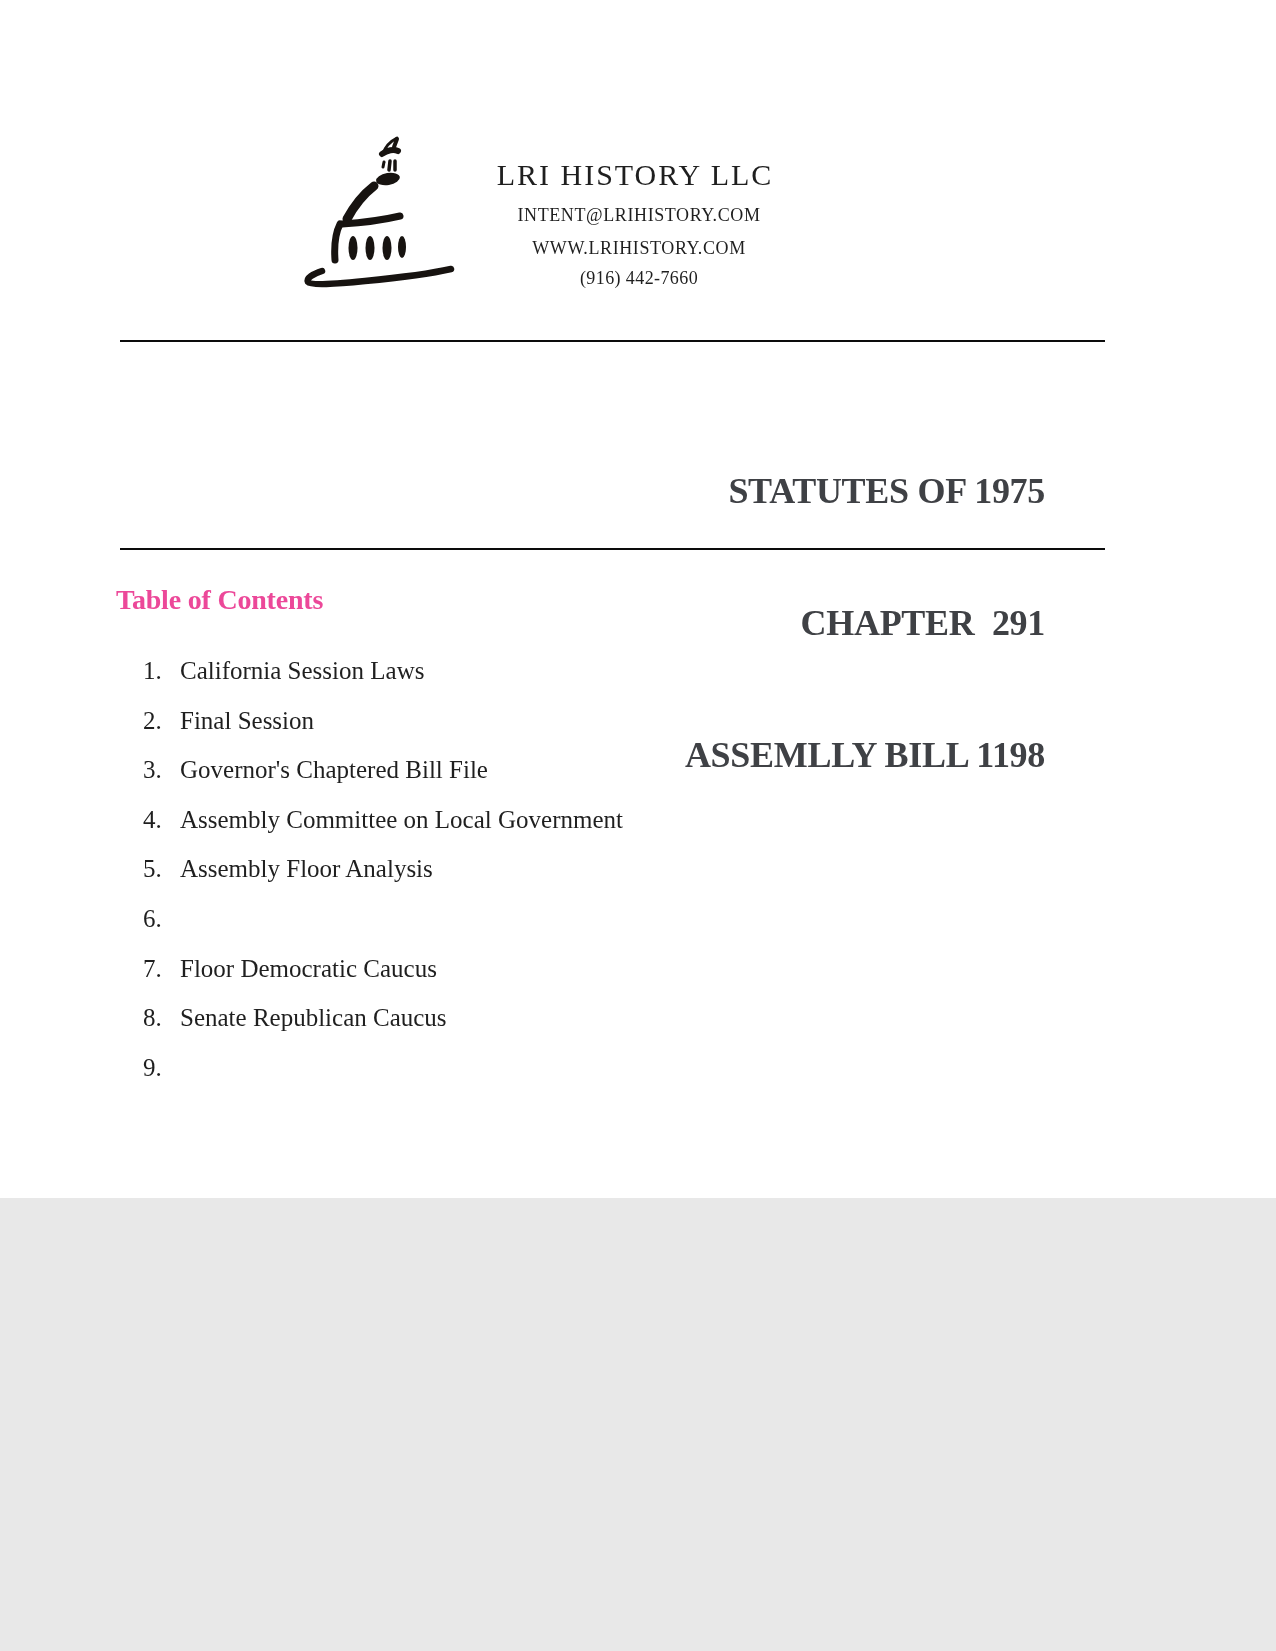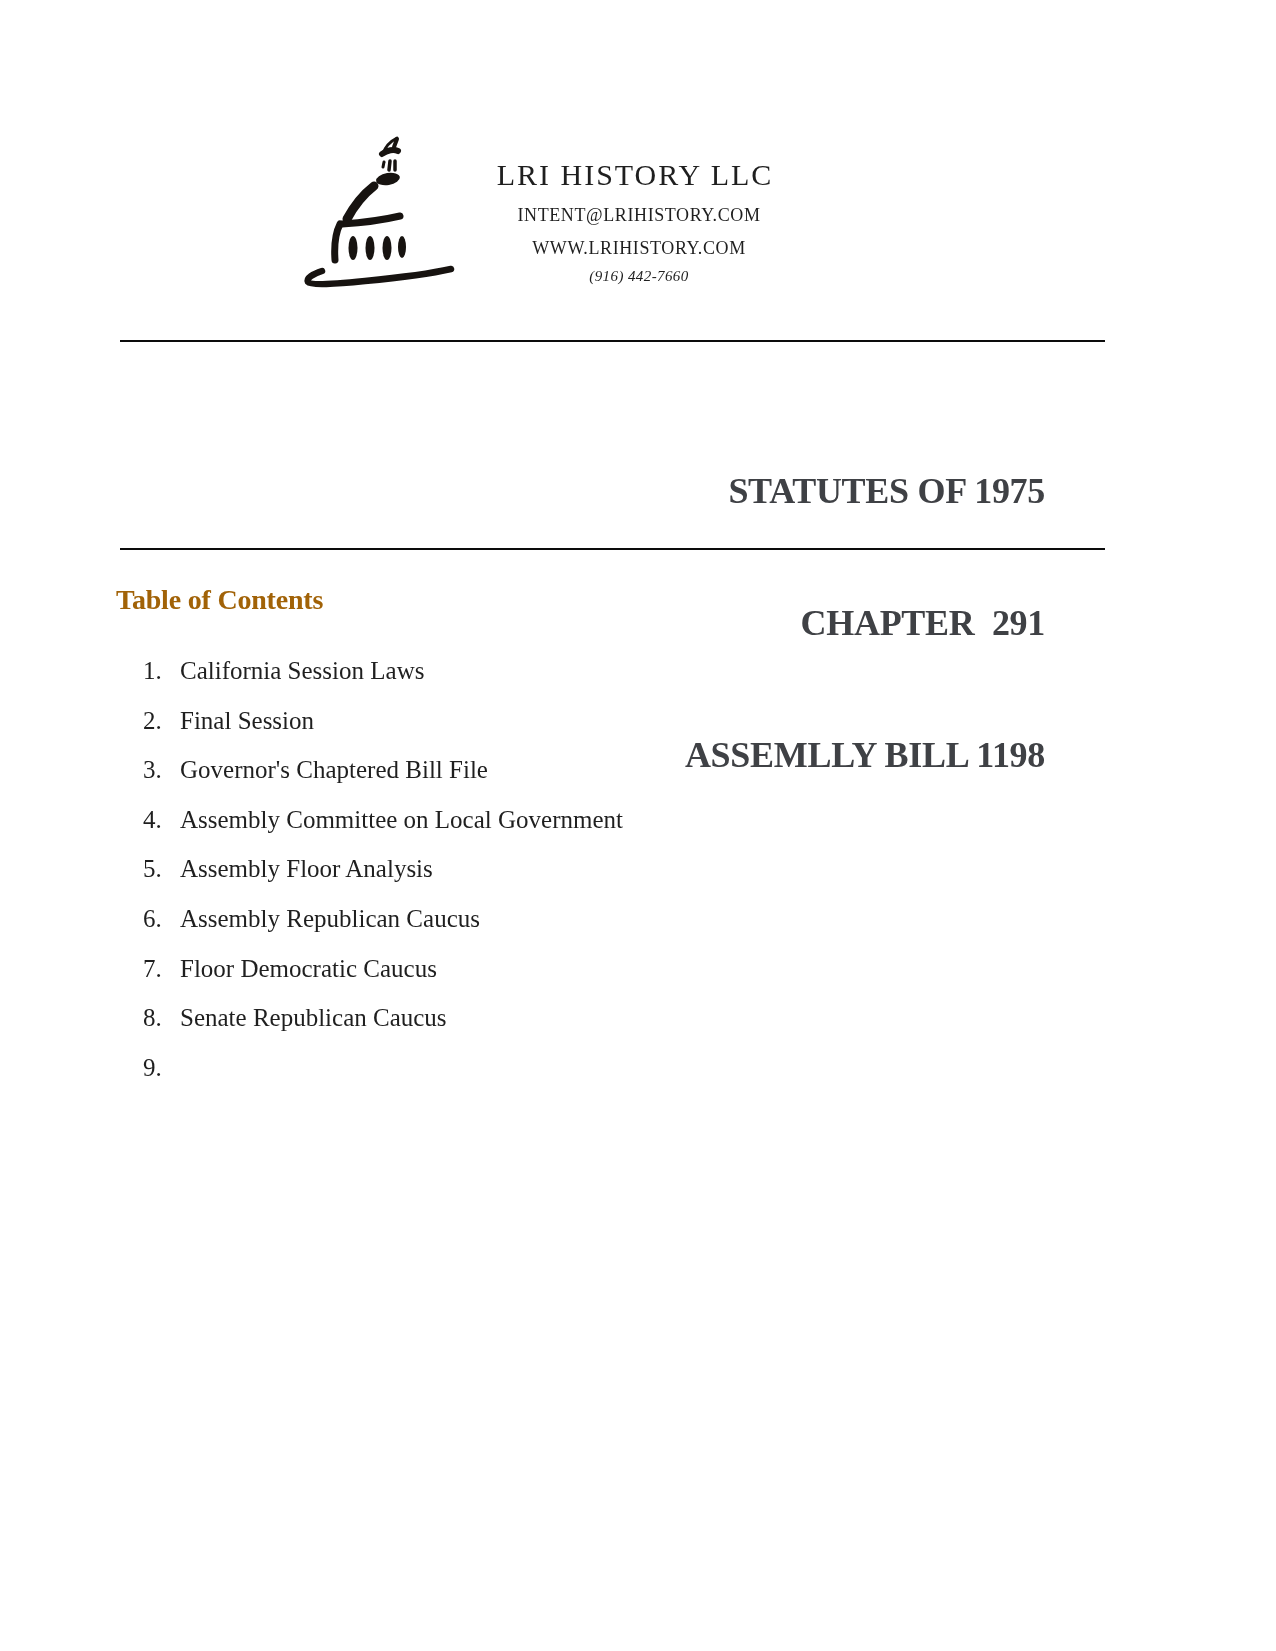--- a/index.html
+++ b/index.html
@@ -3,21 +3,21 @@
 <meta charset="utf-8">
 <style>
   html, body {
     margin: 0;
     padding: 0;
     background: #e8e8e8;
   }
   .page {
     position: relative;
     width: 1276px;
-    height: 1651px;
+    height: 1198px;
     background: #ffffff;
     font-family: "Liberation Serif", "DejaVu Serif", serif;
     overflow: hidden;
     margin: 0 auto;
   }
 
   
   .logo {
     position: absolute;
     left: 293px;
@@ -43,21 +43,21 @@
     white-space: pre;
   }
   .contact-line {
     position: absolute;
     left: 8px;
     right: 0;
     white-space: pre;
   }
   .contact-email   { top: 47px;  font-size: 18px; letter-spacing: 0.6px; }
   .contact-website { top: 80px;  font-size: 18px; letter-spacing: 0.6px; }
-  .contact-phone   { top: 110px; font-size: 15px; letter-spacing: 0.4px; font-style: italic; }
+  .contact-phone   { top: 110px; font-size: 18px; letter-spacing: 0.4px; }
 
   
   .rule {
     position: absolute;
     left: 120px;
     width: 985px;
     height: 2px;
     background: var(--rule, #0c0c0c);
   }
   .rule-top    { top: 340px; }
@@ -78,21 +78,21 @@
   }
 
   
   .toc-heading {
     position: absolute;
     left: 116px;
     top: 584px;
     font-size: 28px;
     font-weight: bold;
     letter-spacing: -0.2px;
-    color: #a16207;
+    color: #ec4899;
   }
   .toc-list {
     position: absolute;
     left: 143px;
     top: 646px;
     color: var(--body-text, #1f1f1f);
     font-size: 25px;
   }
   .toc-item {
     display: flex;
@@ -172,21 +172,20 @@
     <div class="toc-item">
       <span class="toc-item-number">4.</span>
       <span class="toc-item-label">Assembly Committee on Local Government</span>
     </div>
     <div class="toc-item">
       <span class="toc-item-number">5.</span>
       <span class="toc-item-label">Assembly Floor Analysis</span>
     </div>
     <div class="toc-item">
       <span class="toc-item-number">6.</span>
-      <span class="toc-item-label">Assembly Republican Caucus</span>
     </div>
     <div class="toc-item">
       <span class="toc-item-number">7.</span>
       <span class="toc-item-label">Floor Democratic Caucus</span>
     </div>
     <div class="toc-item">
       <span class="toc-item-number">8.</span>
       <span class="toc-item-label">Senate Republican Caucus</span>
     </div>
     <div class="toc-item">

